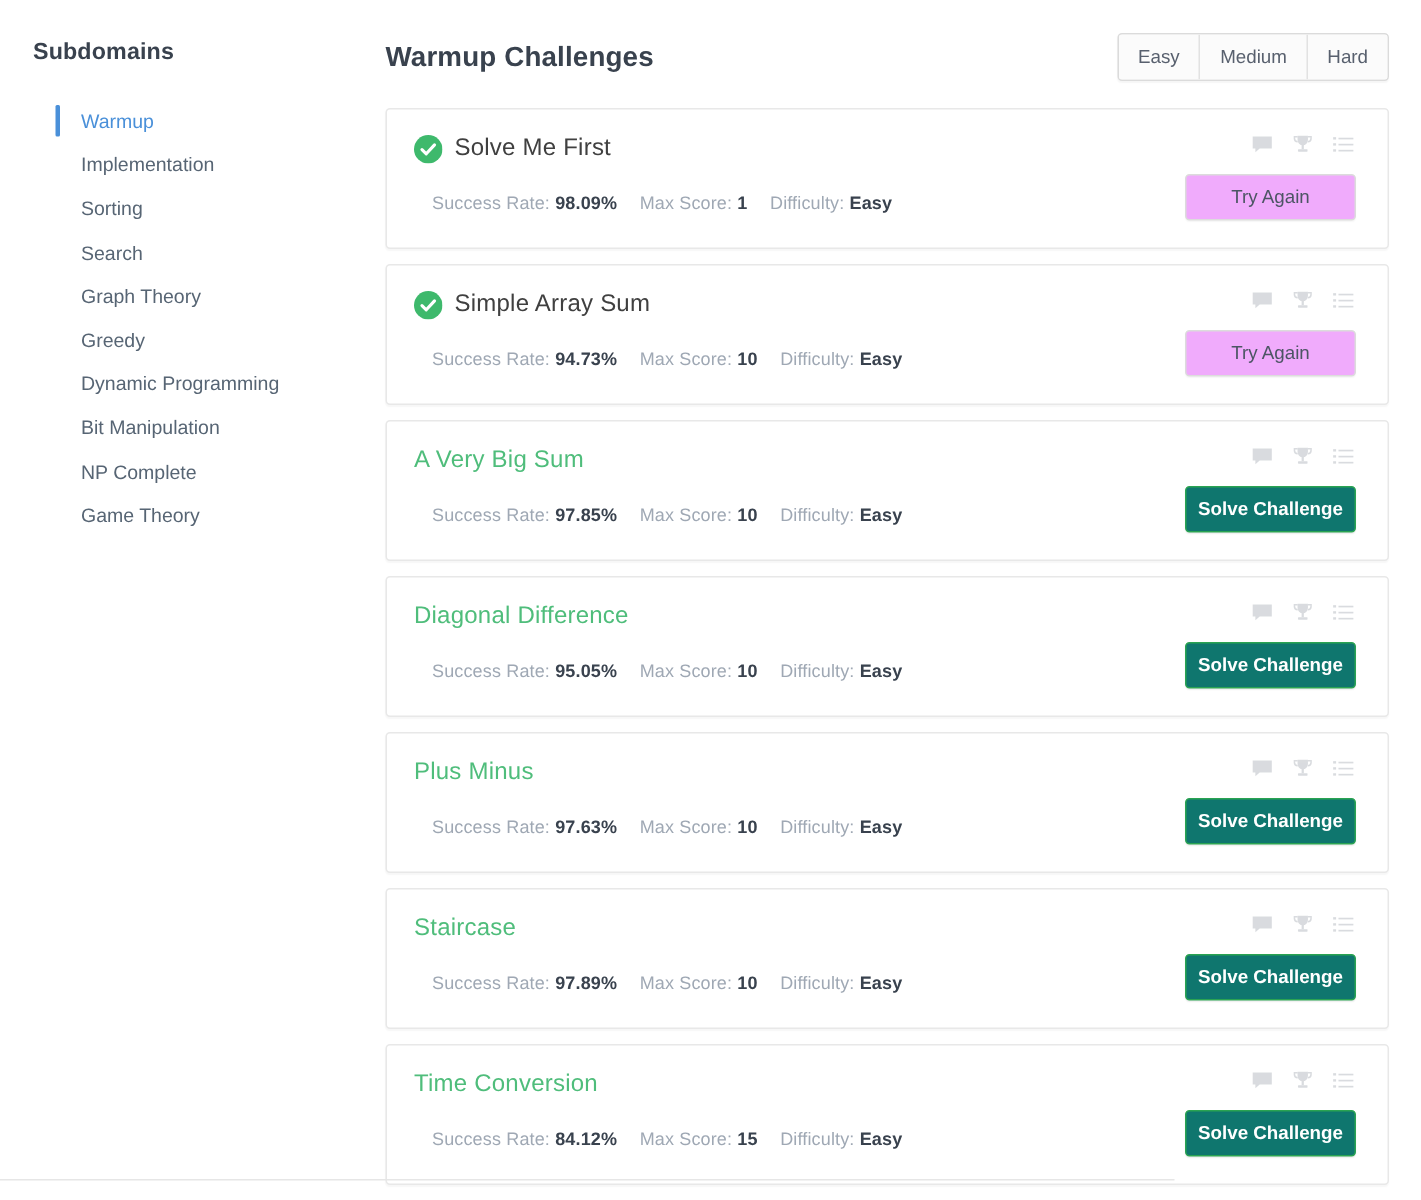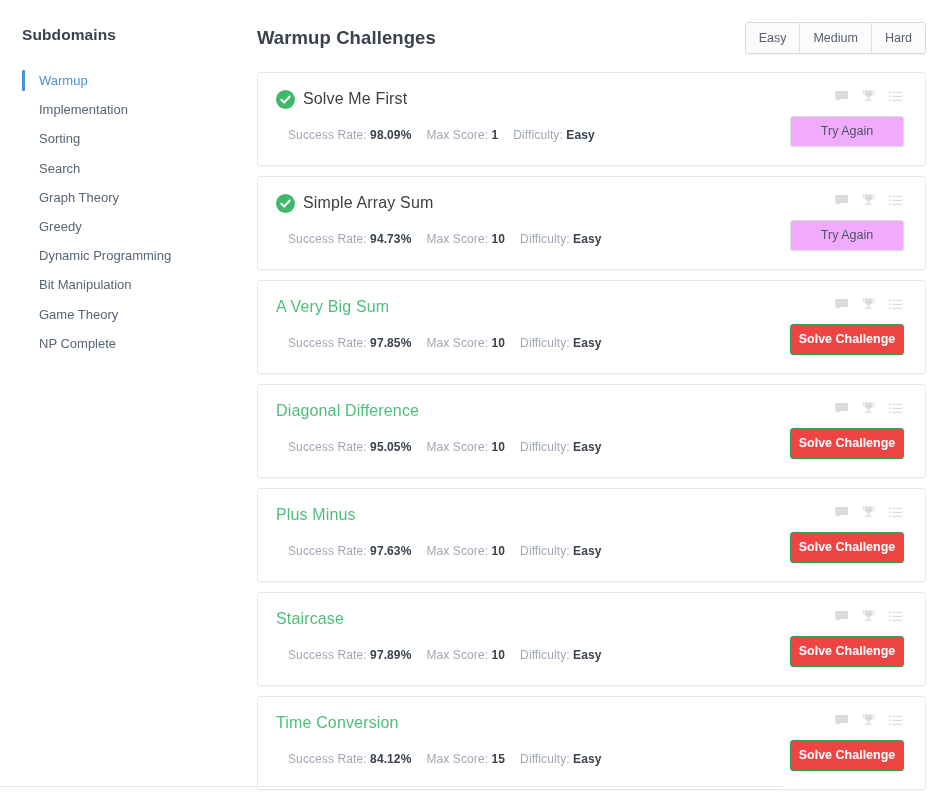--- a/index.html
+++ b/index.html
@@ -34,21 +34,21 @@
   }
   .sidebar-title {
     font-size: 15.5px;
     font-weight: bold;
     color: #39424e;
     letter-spacing: .1px;
     margin: 0 0 22px 0;
   }
   .sidebar-list {
     list-style: none;
-    margin: 0;
+    margin: 15px;
     padding: 0;
   }
   .sidebar-item {
     position: relative;
     padding: 0 0 0 17px;
     height: 29.2px;
     line-height: 29.2px;
     font-size: 13px;
     color: #576574;
     cursor: pointer;
@@ -204,21 +204,21 @@
     line-height: 1;
     white-space: nowrap;
   }
   .card-action.try-again {
     background: #f0abfc;
     border: 1px solid #dcdcdc;
     color: #4c5564;
     box-shadow: 0 1px 1px rgba(0,0,0,.04);
   }
   .card-action.solve {
-    background: #ef4444;
+    background: #0f766e;
     border: 1px solid #2aa352;
     color: #ffffff;
     font-weight: bold;
     box-shadow: 0 1px 1px rgba(0,0,0,.07);
   }
 
   .bottom-divider {
     position: absolute;
     left: 0;
     right: 0;
@@ -236,22 +236,22 @@
     <div class="sidebar-title">Subdomains</div>
     <ul class="sidebar-list" id="sidebar-list">
         <li class="sidebar-item active"><span>Warmup</span></li>
         <li class="sidebar-item"><span>Implementation</span></li>
         <li class="sidebar-item"><span>Sorting</span></li>
         <li class="sidebar-item"><span>Search</span></li>
         <li class="sidebar-item"><span>Graph Theory</span></li>
         <li class="sidebar-item"><span>Greedy</span></li>
         <li class="sidebar-item"><span>Dynamic Programming</span></li>
         <li class="sidebar-item"><span>Bit Manipulation</span></li>
+        <li class="sidebar-item"><span>NP Complete</span></li>
         <li class="sidebar-item"><span>Game Theory</span></li>
-        <li class="sidebar-item"><span>NP Complete</span></li>
       </ul>
   </aside>
 
   <main class="main">
 
     <div class="main-head">
       <div class="page-title">Warmup Challenges</div>
       <div class="difficulty-filter" id="difficulty-filter">
           <button class="difficulty-btn">Easy</button>
           <button class="difficulty-btn">Medium</button>

